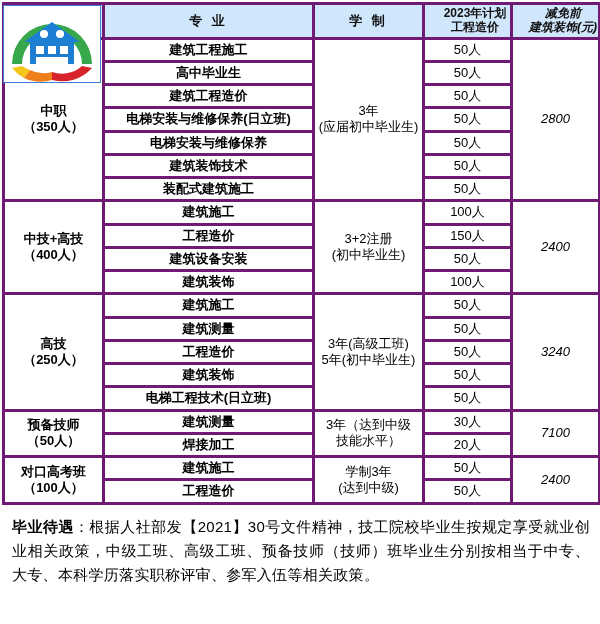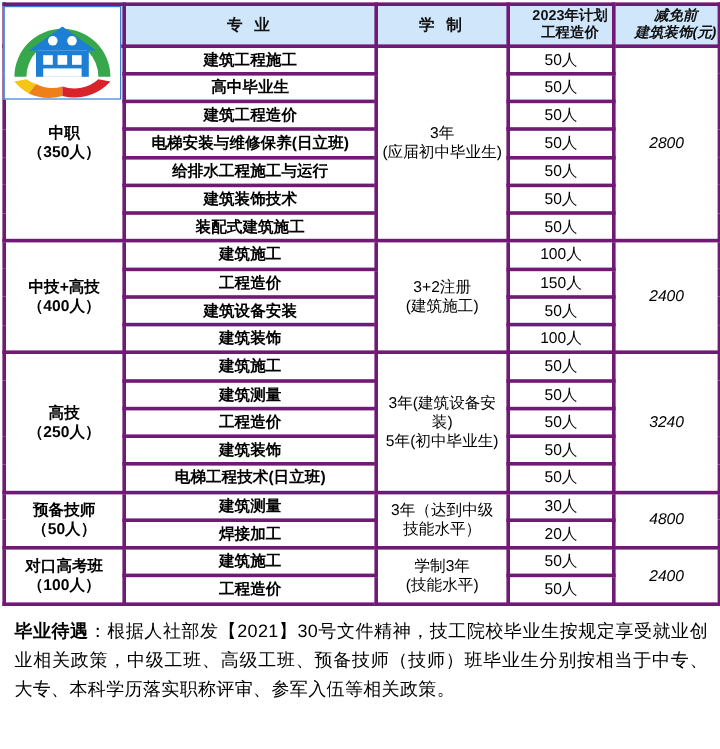--- a/index.html
+++ b/index.html
@@ -118,40 +118,40 @@
         </tr>
         <tr>
           <td class="maj">建筑工程造价</td>
           <td class="num">50人</td>
         </tr>
         <tr>
           <td class="maj">电梯安装与维修保养(日立班)</td>
           <td class="num">50人</td>
         </tr>
         <tr>
-          <td class="maj">给排水工程施工与运行</td>
+          <td class="maj">电梯安装与维修保养</td>
           <td class="num">50人</td>
         </tr>
         <tr>
           <td class="maj">建筑装饰技术</td>
           <td class="num">50人</td>
         </tr>
         <tr>
           <td class="maj">装配式建筑施工</td>
           <td class="num">50人</td>
         </tr>
         <tr>
           <td class="cat" rowspan="4">
             <div>中技+高技</div>
             <div>（400人）</div>
           </td>
           <td class="maj">建筑施工</td>
           <td class="sys" rowspan="4">
             <div>3+2注册</div>
-            <div>(建筑施工)</div>
+            <div>(初中毕业生)</div>
           </td>
           <td class="num">100人</td>
           <td class="fee" rowspan="4">2400</td>
         </tr>
         <tr>
           <td class="maj">工程造价</td>
           <td class="num">150人</td>
         </tr>
         <tr>
           <td class="maj">建筑设备安装</td>
@@ -161,21 +161,21 @@
           <td class="maj">建筑装饰</td>
           <td class="num">100人</td>
         </tr>
         <tr>
           <td class="cat" rowspan="5">
             <div>高技</div>
             <div>（250人）</div>
           </td>
           <td class="maj">建筑施工</td>
           <td class="sys" rowspan="5">
-            <div>3年(建筑设备安装)</div>
+            <div>3年(高级工班)</div>
             <div>5年(初中毕业生)</div>
           </td>
           <td class="num">50人</td>
           <td class="fee" rowspan="5">3240</td>
         </tr>
         <tr>
           <td class="maj">建筑测量</td>
           <td class="num">50人</td>
         </tr>
         <tr>
@@ -194,35 +194,35 @@
           <td class="cat" rowspan="2">
             <div>预备技师</div>
             <div>（50人）</div>
           </td>
           <td class="maj">建筑测量</td>
           <td class="sys" rowspan="2">
             <div>3年（达到中级</div>
             <div>技能水平）</div>
           </td>
           <td class="num">30人</td>
-          <td class="fee" rowspan="2">4800</td>
+          <td class="fee" rowspan="2">7100</td>
         </tr>
         <tr>
           <td class="maj">焊接加工</td>
           <td class="num">20人</td>
         </tr>
         <tr>
           <td class="cat" rowspan="2">
             <div>对口高考班</div>
             <div>（100人）</div>
           </td>
           <td class="maj">建筑施工</td>
           <td class="sys" rowspan="2">
             <div>学制3年</div>
-            <div>(技能水平)</div>
+            <div>(达到中级)</div>
           </td>
           <td class="num">50人</td>
           <td class="fee" rowspan="2">2400</td>
         </tr>
         <tr>
           <td class="maj">工程造价</td>
           <td class="num">50人</td>
         </tr>
       </tbody>
   </table>

